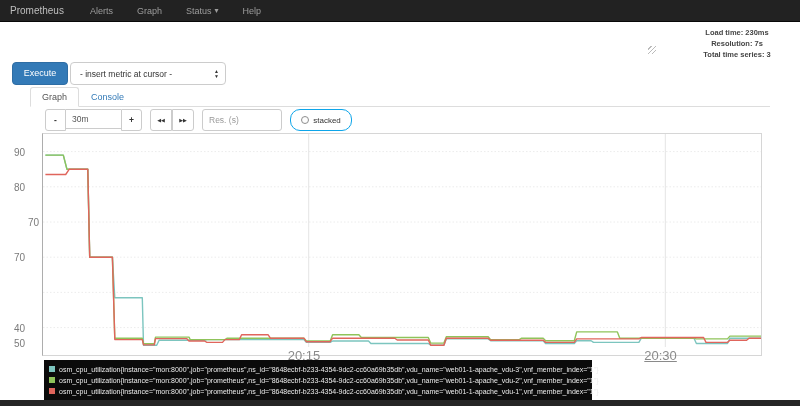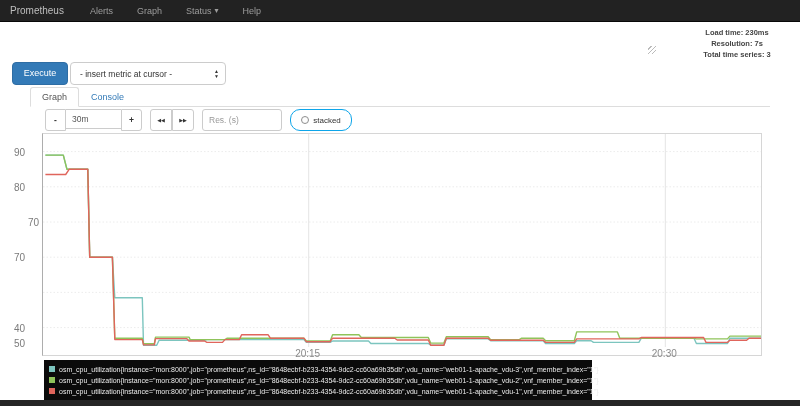--- a/index.html
+++ b/index.html
@@ -55,21 +55,21 @@
   .stacked-box { margin-left:8px; width:62px; height:22px; border:1px solid #0ea5e9; border-radius:10px;
     background:#fff; display:flex; align-items:center; justify-content:center; gap:4px;
     font-size:8px; color:#333; cursor:pointer; }
   .chk { width:8px; height:8px; border:1px solid #8e8e8e; border-radius:50%; background:#fdfdfd; }
   ::placeholder { color:#999; }
   
   .plot-box { position:absolute; left:42px; top:133px; width:720px; height:223px;
     border:1px solid #d6d6d6; border-left-color:#adadad; background:#fff; }
   .plot-svg { position:absolute; left:0; top:0; }
   .ytick { position:absolute; width:24px; text-align:left; font-size:10px; color:#7a7a7a; }
-  .xtick { position:absolute; width:40px; text-align:center; font-size:10px; color:#8a8a8a; top:348px; }
+  .xtick { position:absolute; width:40px; font-size:13px; color:#8a8a8a; top:348px;text-decoration:underline; }
   
   .legend { position:absolute; left:44px; top:360px; width:548px; height:40px;
     background:#0b0b0b; padding:3px 5px; display:flex; flex-direction:column; justify-content:center; }
   .legend-row { display:flex; align-items:center; height:11px; cursor:pointer; }
   .swatch { width:6px; height:6px; margin-right:4px; flex:none; }
   .legend-label { font-size:7px; color:#ececec; white-space:nowrap; letter-spacing:0; }
   
   .bottom-strip { position:absolute; left:0; top:400px; width:800px; height:6px; background:#262626; }
 </style>
 </head>

